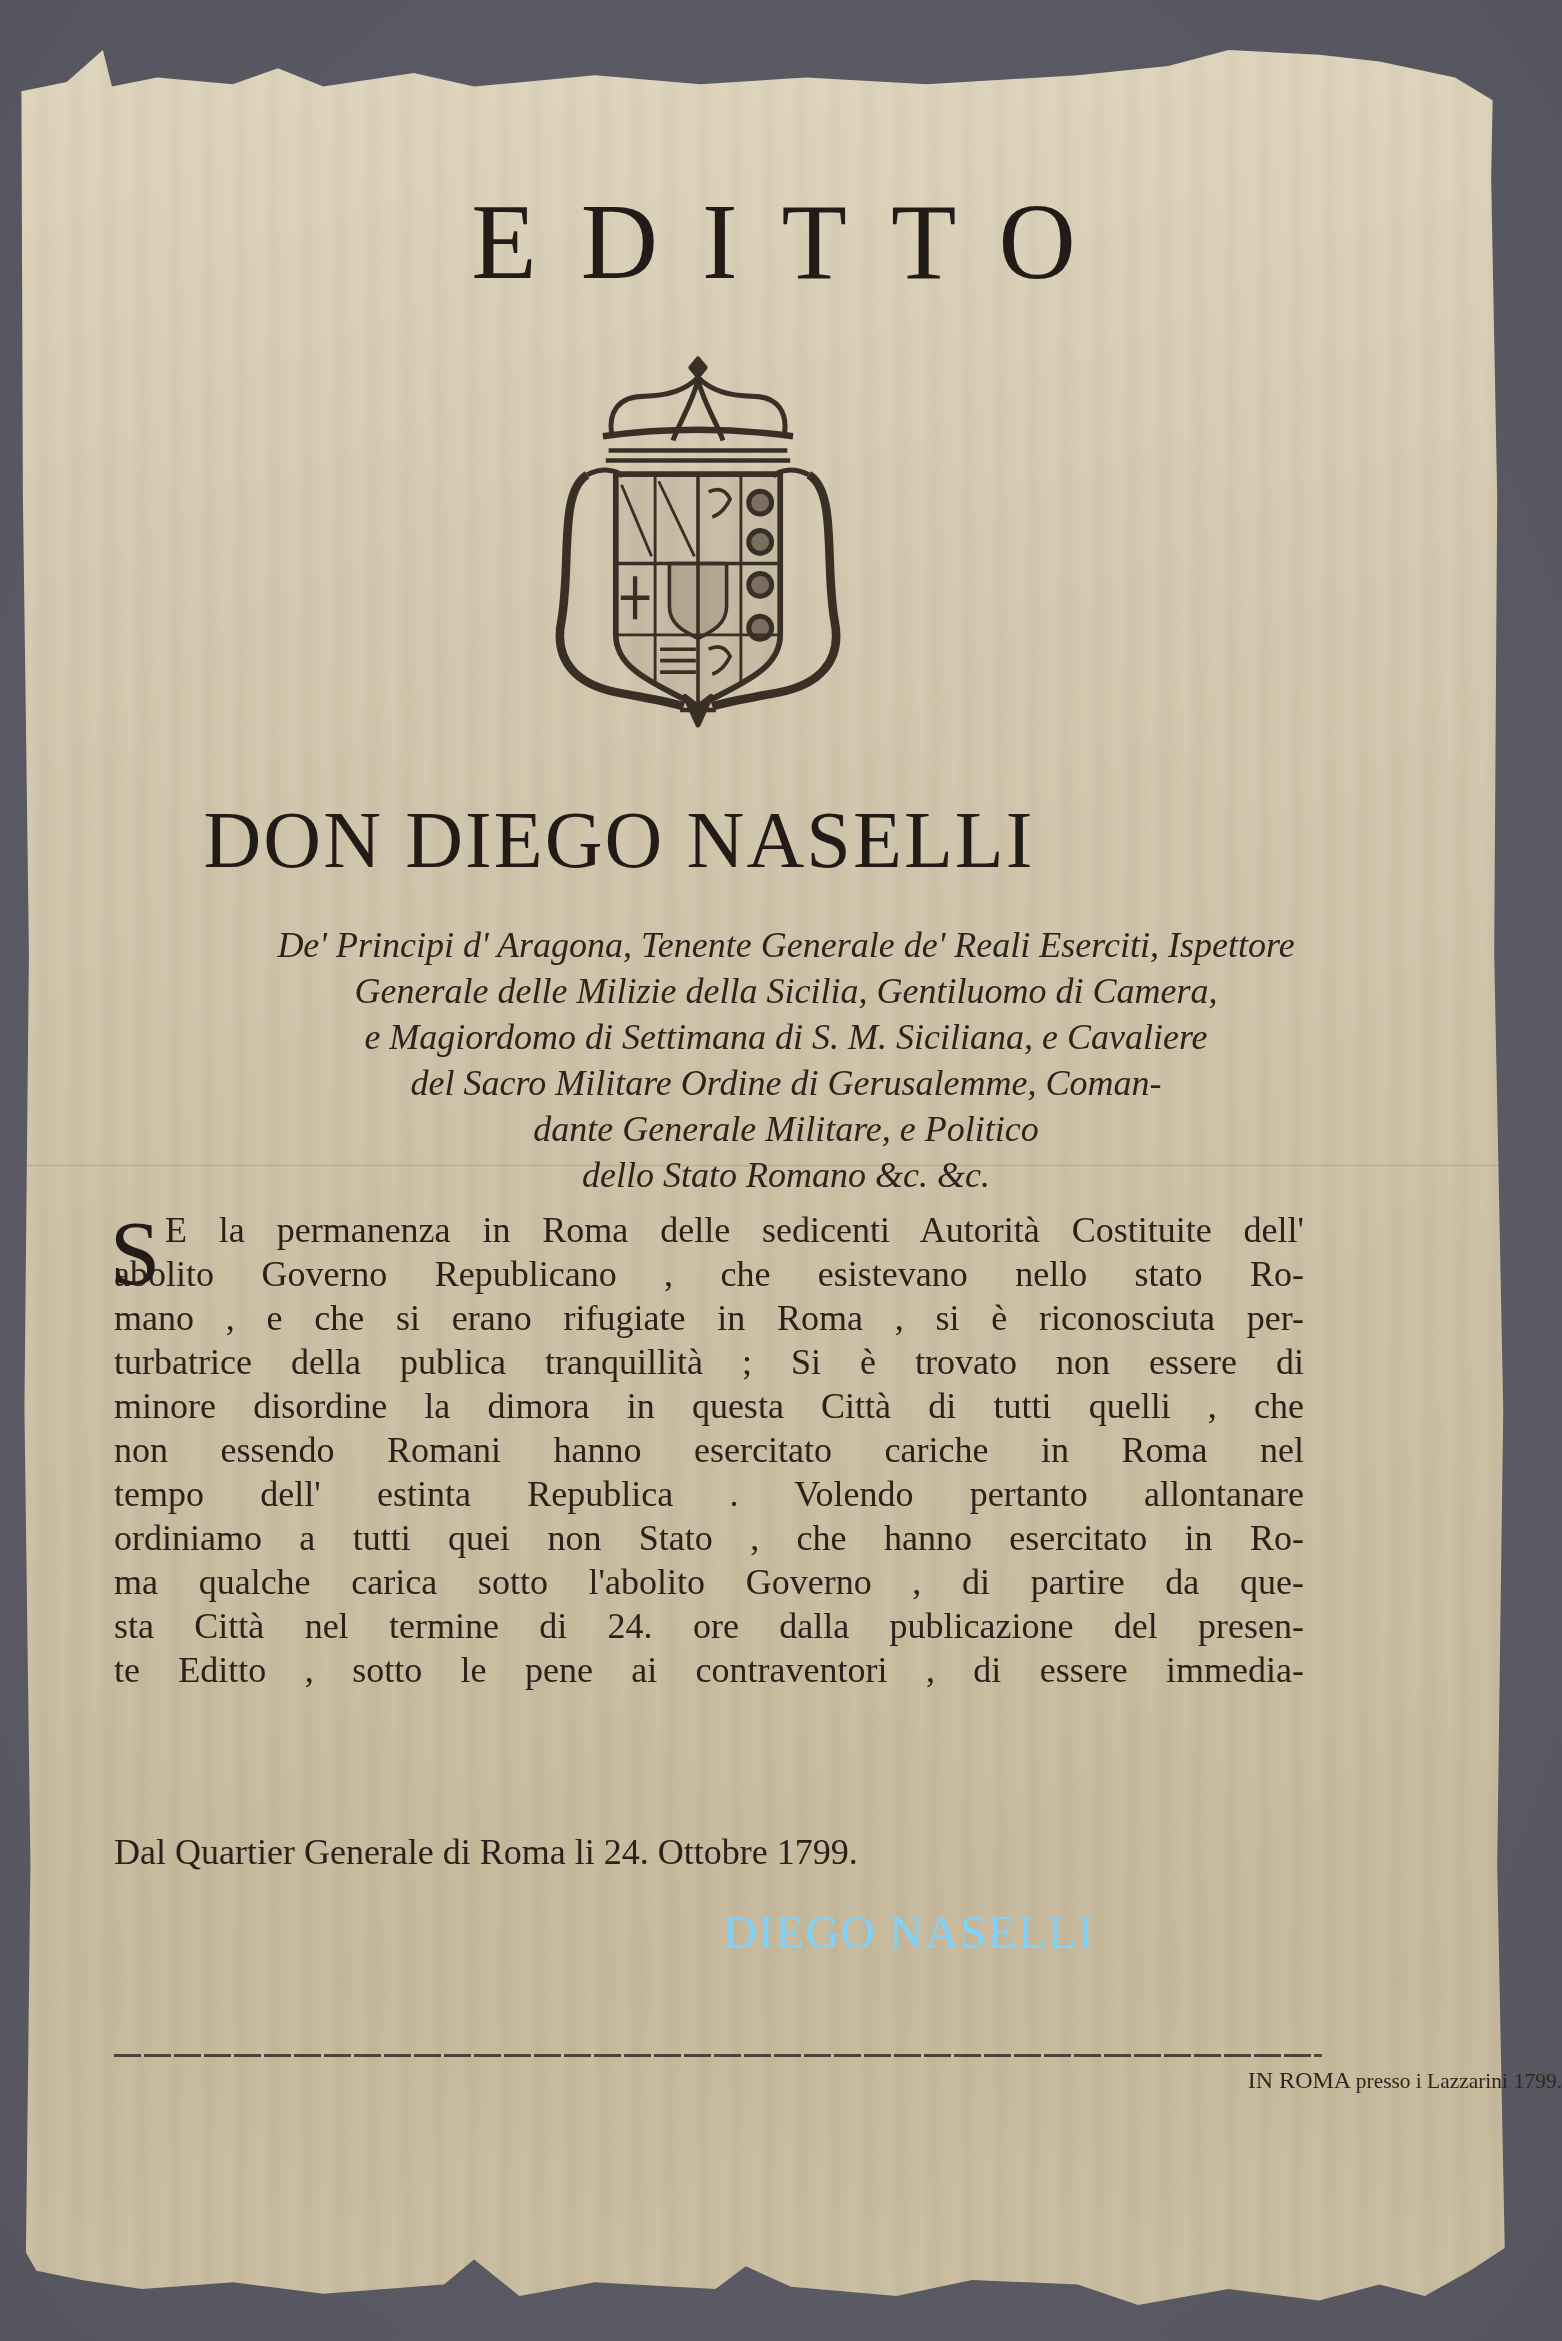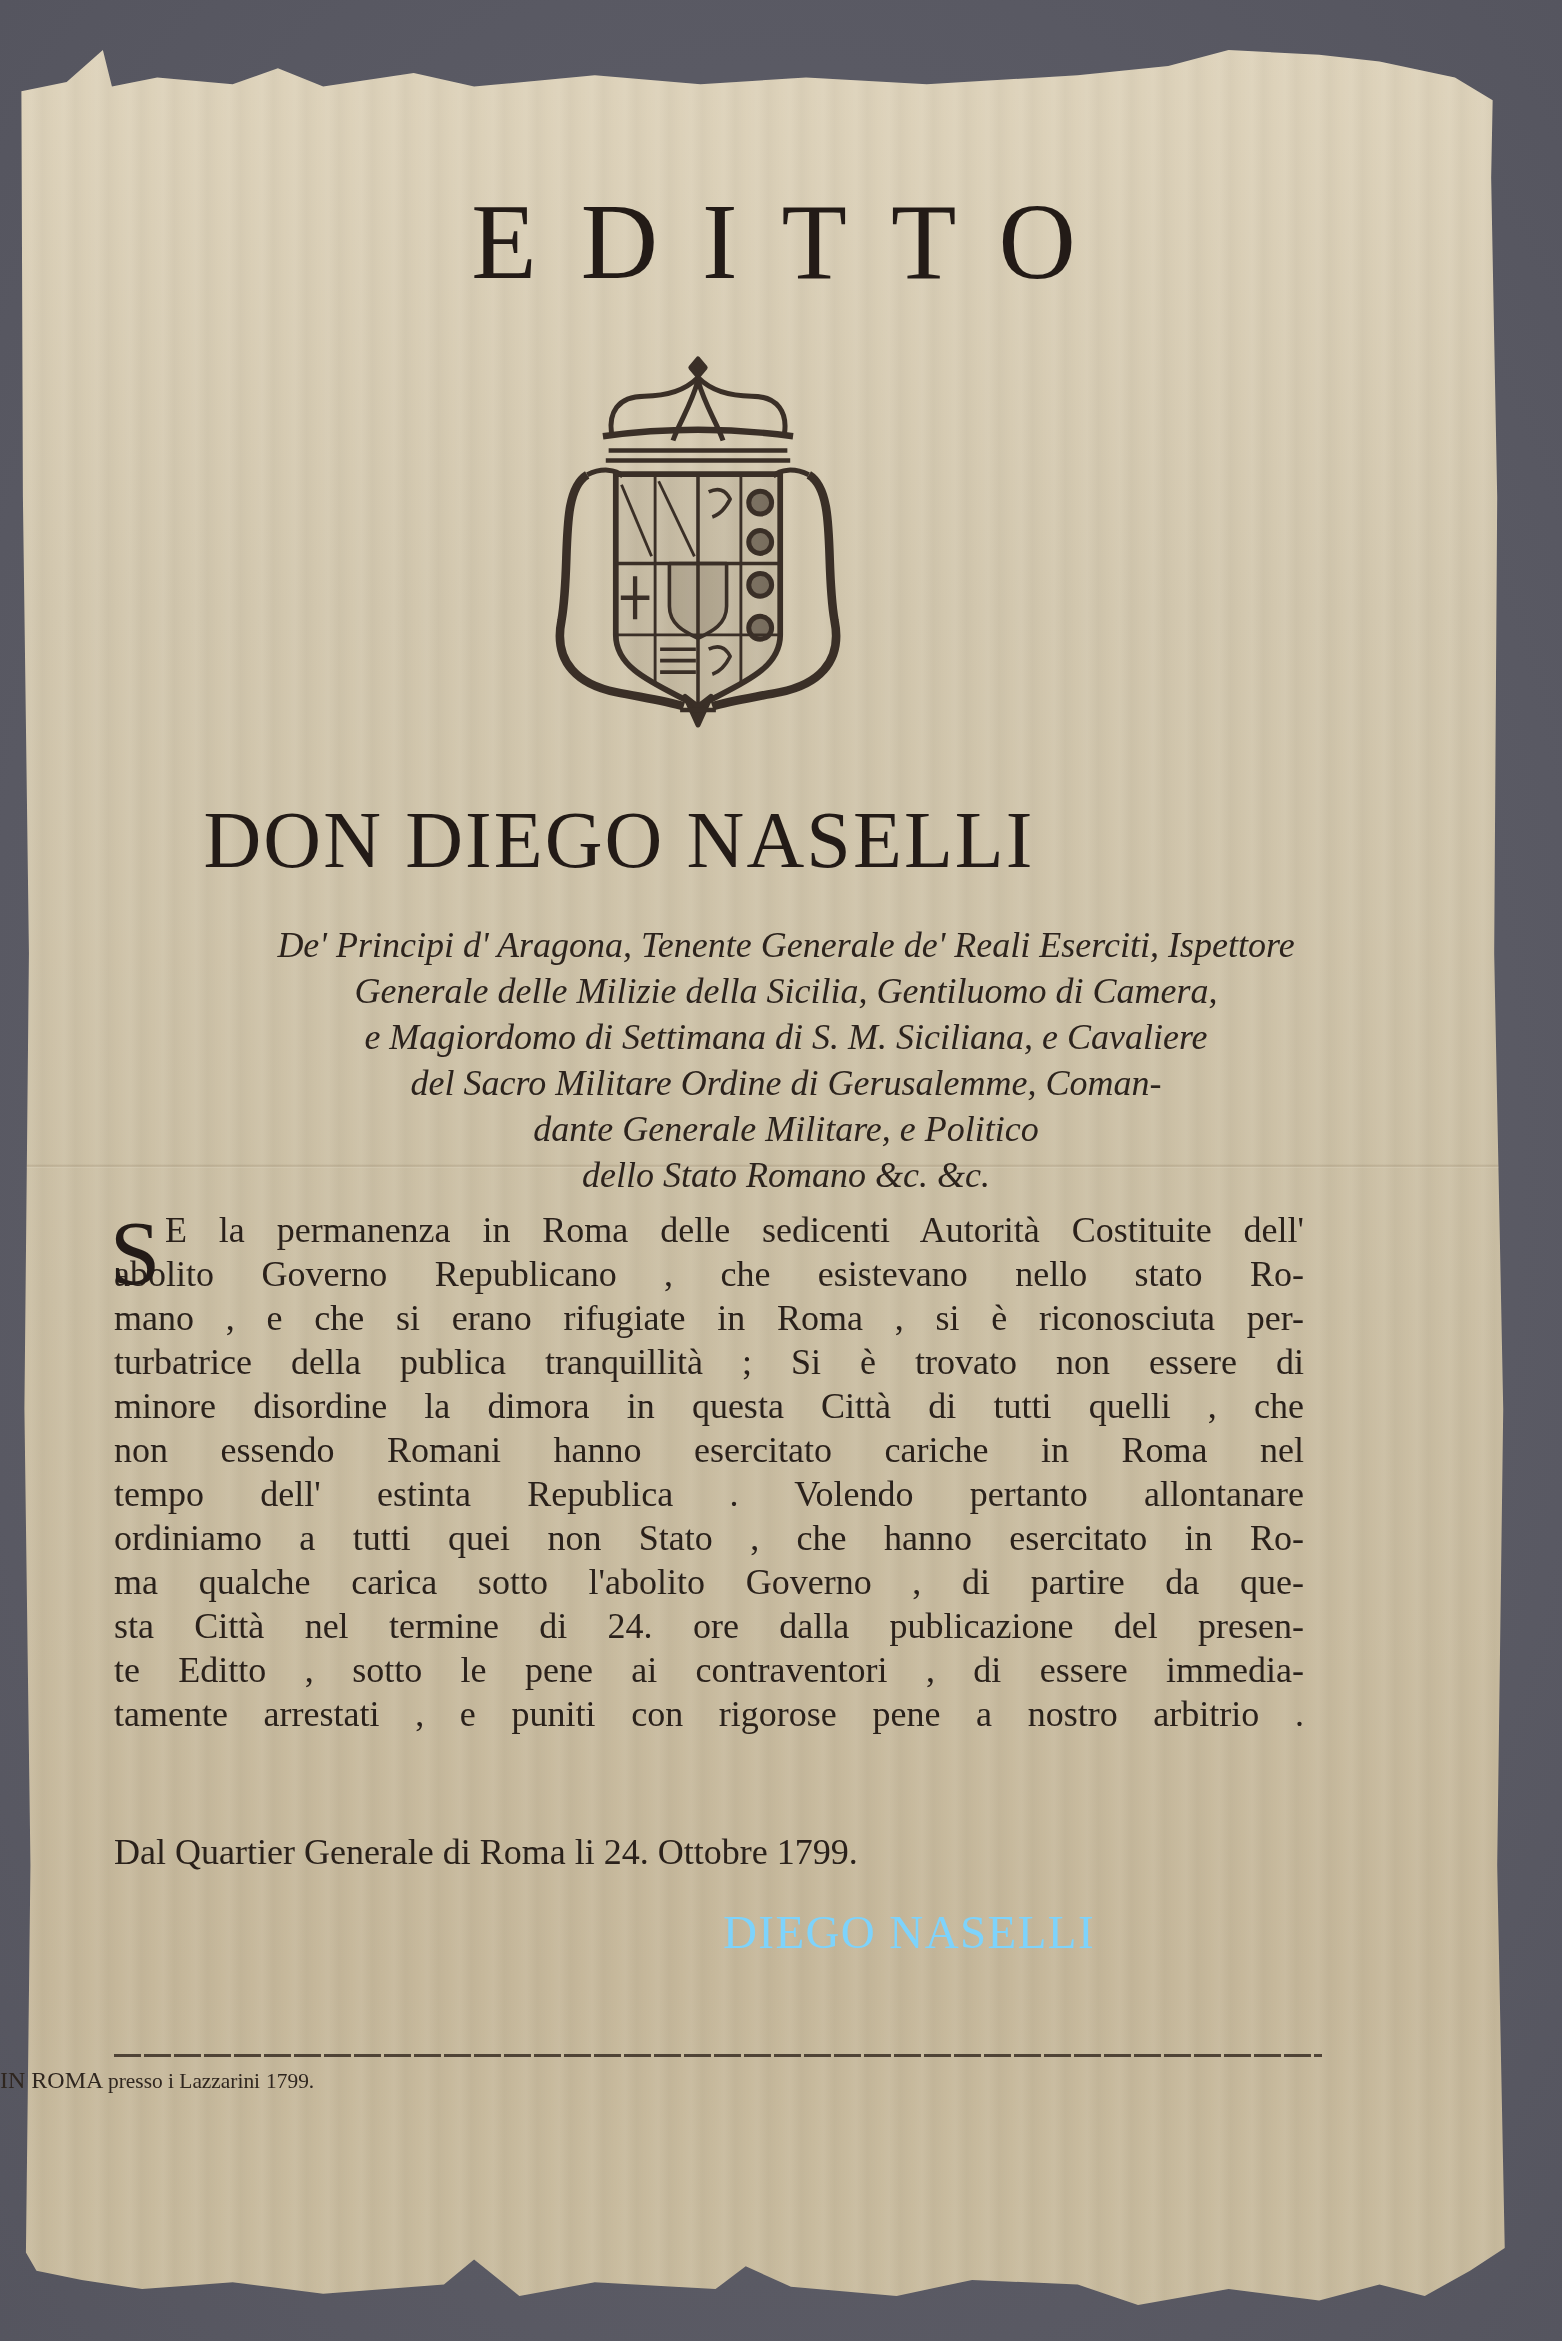--- a/index.html
+++ b/index.html
@@ -63,21 +63,21 @@
   .dropcap {
     position: absolute; left: -4.3px; top: 0px; font-size: 91px; line-height: 91px; color: #231b17;
   }
   .dateline { left: 114px; top: 1831px; font-size: 36px; color: #2a211b; white-space: nowrap; }
   .signature { left: 723px; top: 1905px; font-size: 47px; letter-spacing: 1.4px; color: #7dd3fc; white-space: nowrap; }
   .rule {
     left: 114px; top: 2054px; width: 1208px; height: 2.9px;
     background: repeating-linear-gradient(90deg, #3a2e24 0px, #3a2e24 27px, rgba(0,0,0,0) 27px, rgba(0,0,0,0) 30px);
     opacity: 0.85;
   }
-  .imprint { left: 0; width: 1562px; top: 2067px; text-align: left; font-size: 24px; color: #2f261f; white-space: nowrap; }
+  .imprint { left: 0; width: 1562px; top: 2067px; text-align: right; font-size: 24px; color: #2f261f; white-space: nowrap; }
   .imprint .small { font-size: 21.4px; }
 </style>
 </head>
 <body>
 
 <div class="paper">
   <div class="fold"></div>
 </div>
 
 <div class="abs title">EDITTO</div>
@@ -147,21 +147,20 @@
   <div class="line">abolito Governo Republicano , che esistevano nello stato Ro-</div>
   <div class="line">mano , e che si erano rifugiate in Roma , si è riconosciuta per-</div>
   <div class="line">turbatrice della publica tranquillità ; Si è trovato non essere di</div>
   <div class="line">minore disordine la dimora in questa Città di tutti quelli , che</div>
   <div class="line">non essendo Romani hanno esercitato cariche in Roma nel</div>
   <div class="line">tempo dell' estinta Republica . Volendo pertanto allontanare</div>
   <div class="line">ordiniamo a tutti quei non Stato , che hanno esercitato in Ro-</div>
   <div class="line">ma qualche carica sotto l'abolito Governo , di partire da que-</div>
   <div class="line">sta Città nel termine di 24. ore dalla publicazione del presen-</div>
   <div class="line">te Editto , sotto le pene ai contraventori , di essere immedia-</div>
-  <div class="line">tamente arrestati , e puniti con rigorose pene a nostro arbitrio .</div>
 </div>
 
 <div class="abs dateline">Dal Quartier Generale di Roma li 24. Ottobre 1799.</div>
 
 <div class="abs signature">DIEGO NASELLI</div>
 
 <div class="abs rule"></div>
 
 <div class="abs imprint">
   <span>IN ROMA</span>

